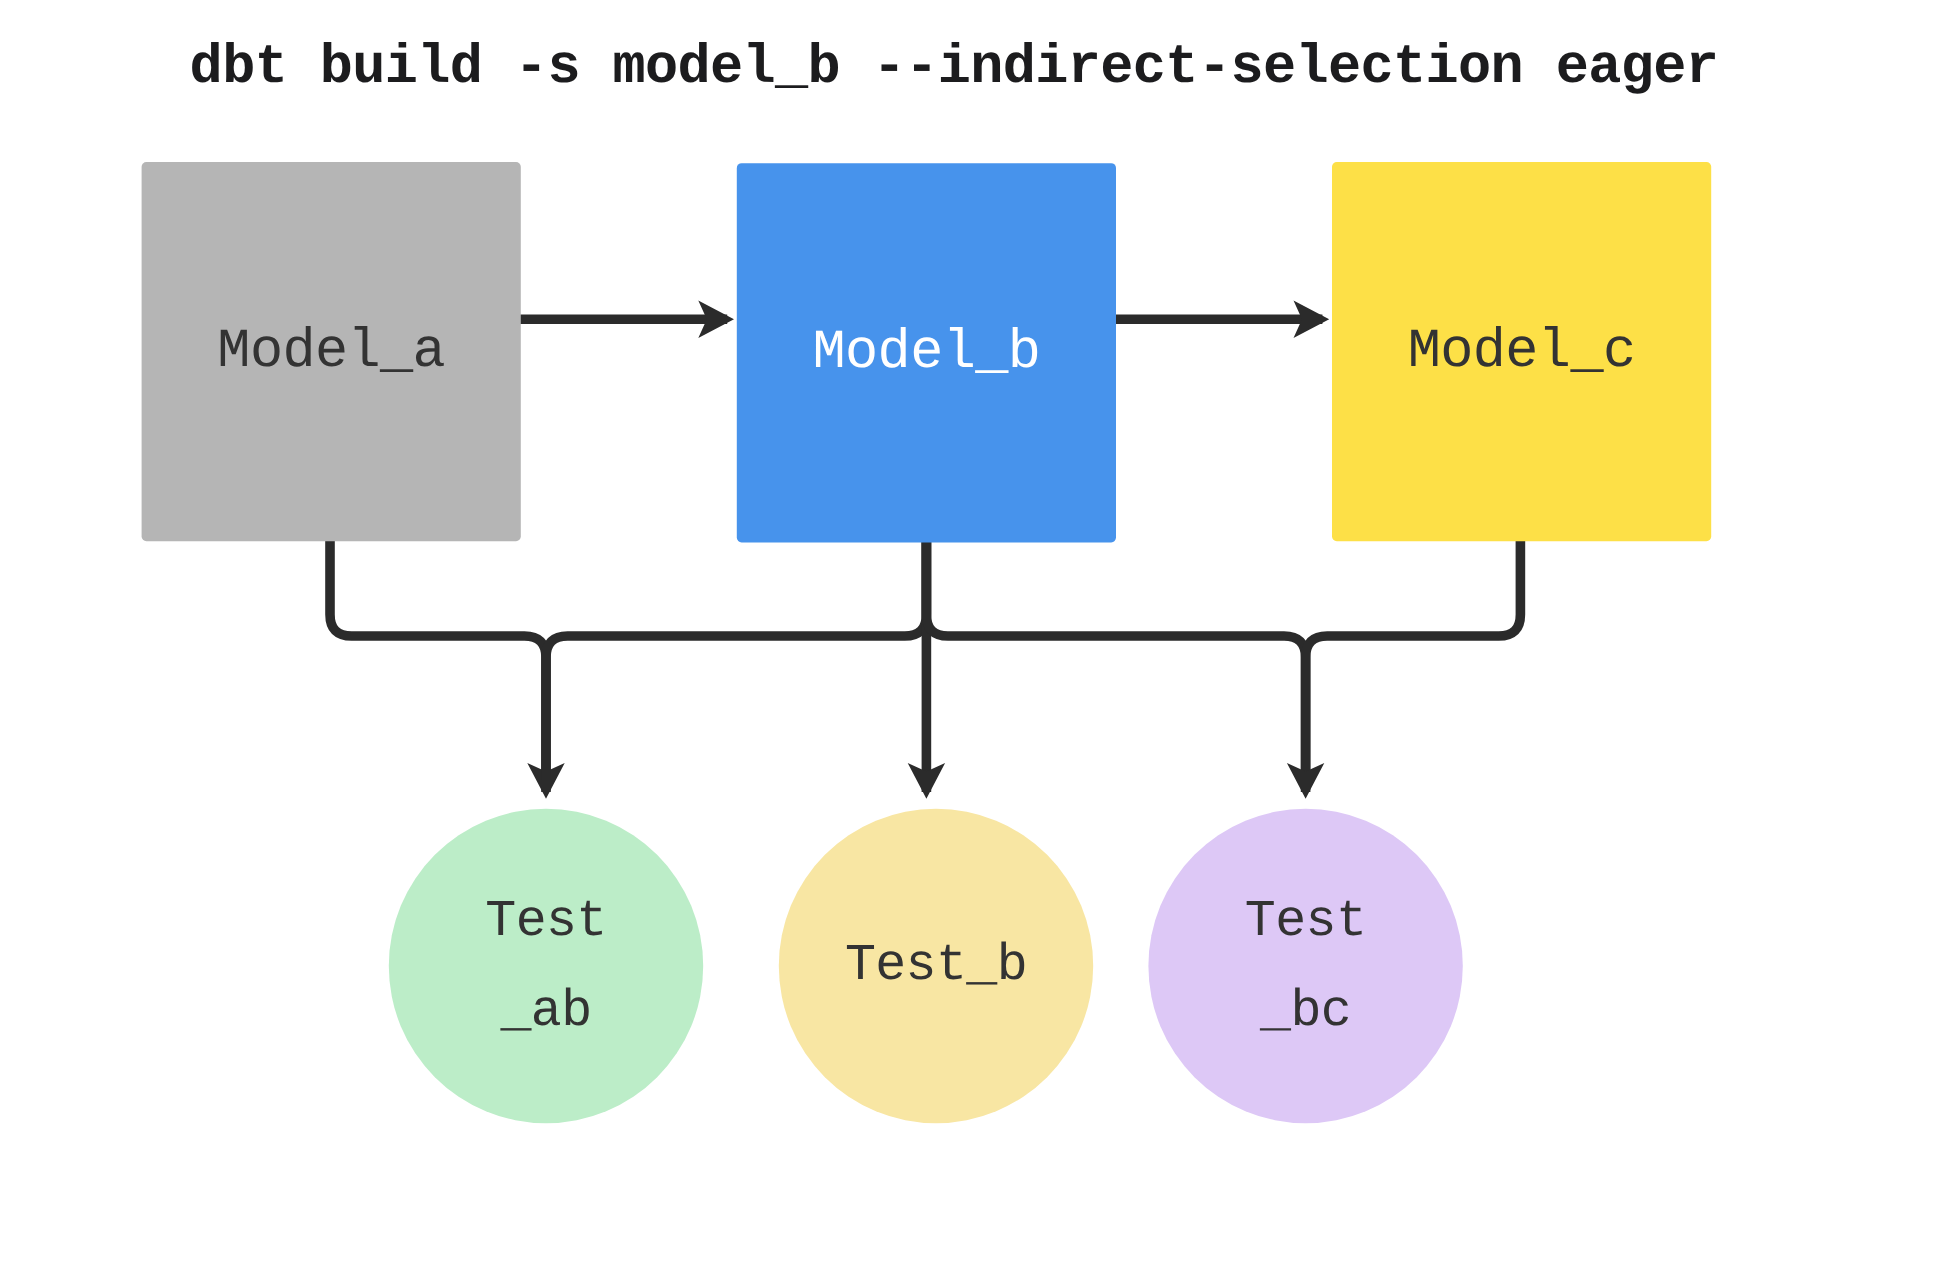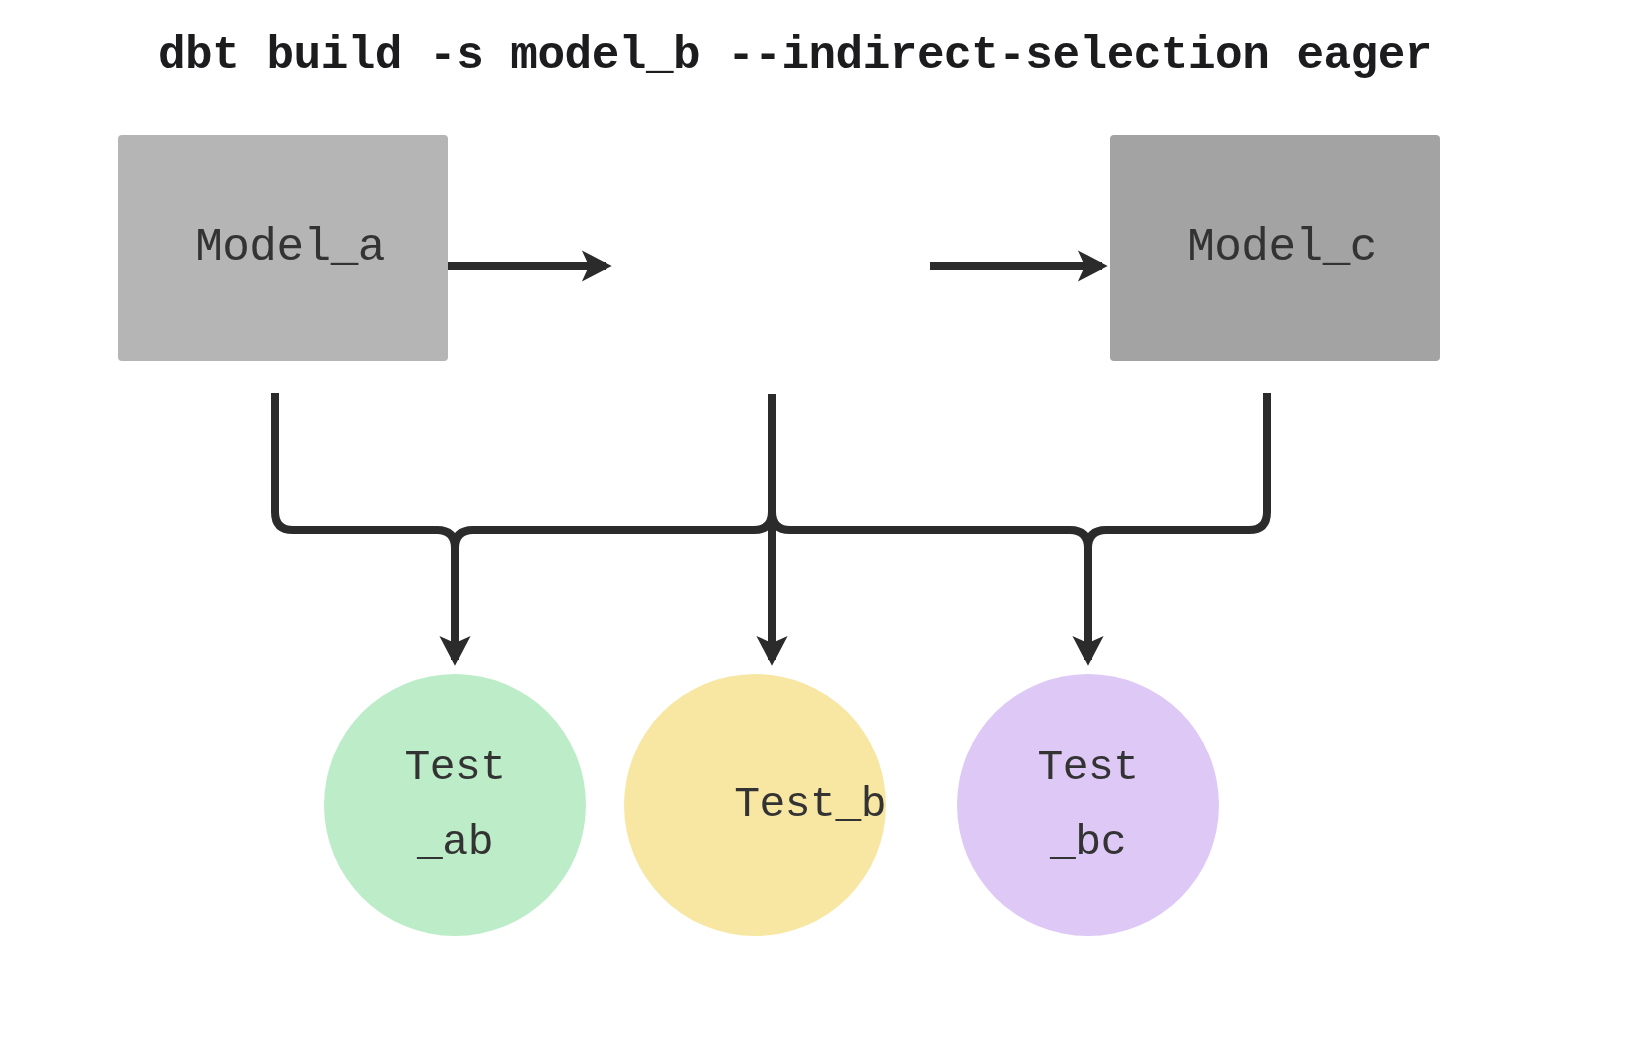--- a/index.html
+++ b/index.html
@@ -32,50 +32,49 @@
   }
   .connectors path.edge {
     fill: none;
     stroke: currentColor;
     stroke-width: 8;
     stroke-linejoin: round;
   }
   .node-box {
     position: absolute;
     width: 316px;
-    height: 226px;
+    height: 316px;
     border-radius: 4px;
     display: flex;
     align-items: center;
     justify-content: center;
     font-size: 46px;
     font-weight: 500;
     letter-spacing: -0.5px;
-    padding-left: 14px;
   }
   .node-box.a { left: 118px; top: 135px; }
   .node-box.b { left: 614px; top: 136px; }
   .node-box.c { left: 1110px; top: 135px; }
   .node-circle {
     position: absolute;
     width: 262px;
     height: 262px;
     border-radius: 50%;
     display: flex;
     flex-direction: column;
     align-items: center;
     justify-content: center;
     text-align: center;
     font-size: 43px;
     font-weight: 500;
     line-height: 1.75;
     letter-spacing: -0.5px;
   }
   .node-circle.ab { left: 324px; top: 674px; }
-  .node-circle.bb { left: 624px; top: 674px; align-items: flex-end; }
+  .node-circle.bb { left: 649px; top: 674px; }
   .node-circle.bc { left: 957px; top: 674px; }
 </style>
 </head>
 <body>
 
 <div class="canvas" style="background-color: rgb(255, 255, 255);">
 
   <div class="title" style="color: rgb(28, 28, 30);">dbt build -s model_b --indirect-selection eager</div>
 
   <svg class="connectors" viewBox="0 0 1630 1060" xmlns="http://www.w3.org/2000/svg" style="color: rgb(43, 43, 43);">
@@ -90,22 +89,25 @@
     <path class="edge" d="M772 394 V512 Q772 530 754 530 H473 Q455 530 455 548 V650"></path>
     <path class="edge" d="M772 394 V660" marker-end="url(#arrow)"></path>
     <path class="edge" d="M772 394 V512 Q772 530 790 530 H1070 Q1088 530 1088 548 V650"></path>
     <path class="edge" d="M1267 393 V512 Q1267 530 1249 530 H1106 Q1088 530 1088 548 V660" marker-end="url(#arrow)"></path>
   </svg>
 
   <div class="node-box a" style="background-color: rgb(181, 181, 181); color: rgb(51, 51, 51);">
     <span>Model_a</span>
   </div>
 
+  <div class="node-box b" style="background-color: rgb(71, 147, 236); color: rgb(255, 255, 255);">
+    <span>Model_b</span>
+  </div>
 
-  <div class="node-box c" style="background-color: #a3a3a3; color: rgb(51, 51, 51);">
+  <div class="node-box c" style="background-color: #fde047; color: rgb(51, 51, 51);">
     <span>Model_c</span>
   </div>
 
   <div class="node-circle ab" style="background-color: rgb(188, 237, 200); color: rgb(51, 51, 51);">
     <span>Test</span>
     <span>_ab</span>
   </div>
 
   <div class="node-circle bb" style="background-color: rgb(248, 230, 163); color: rgb(51, 51, 51);">
     <span>Test_b</span>

